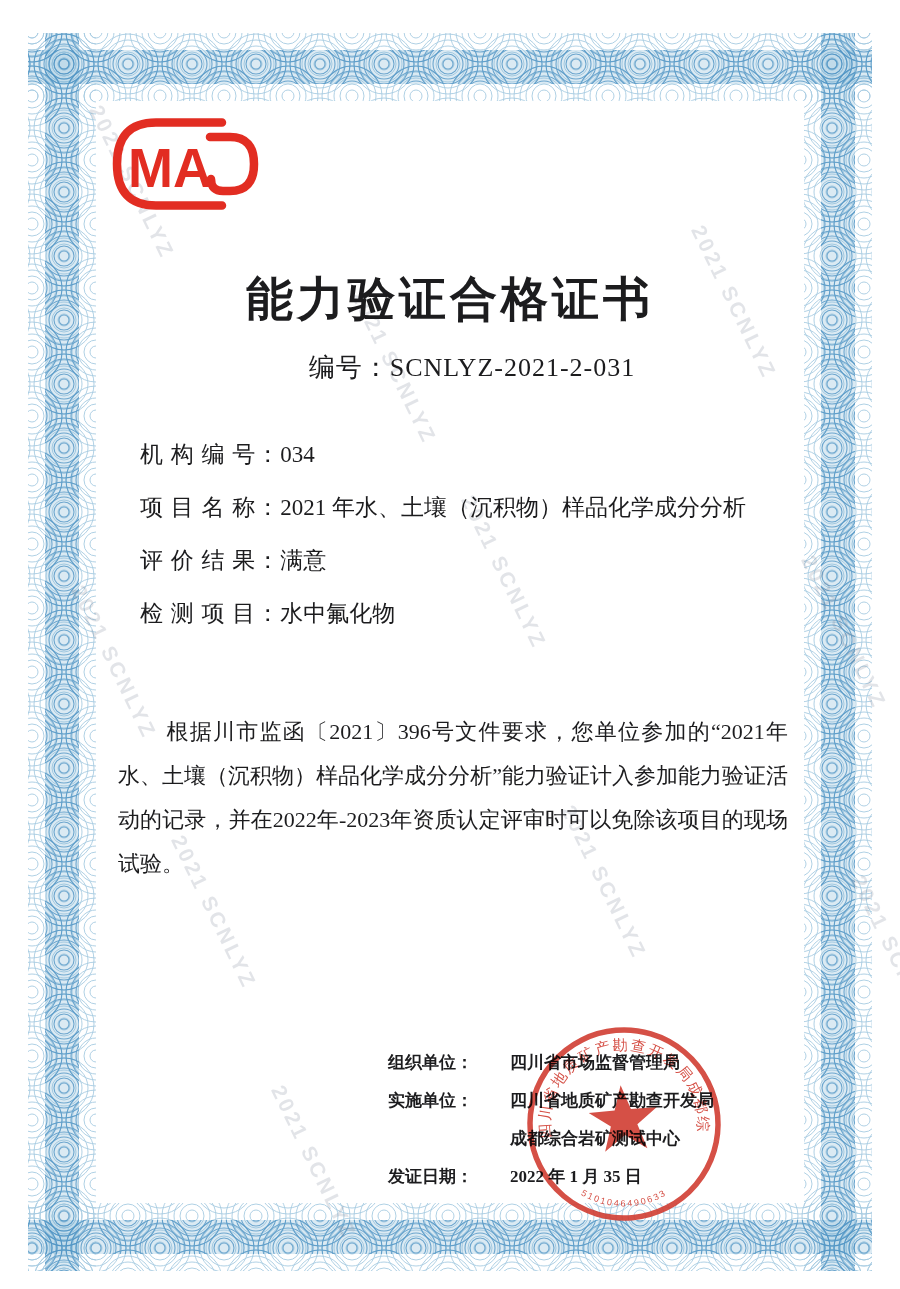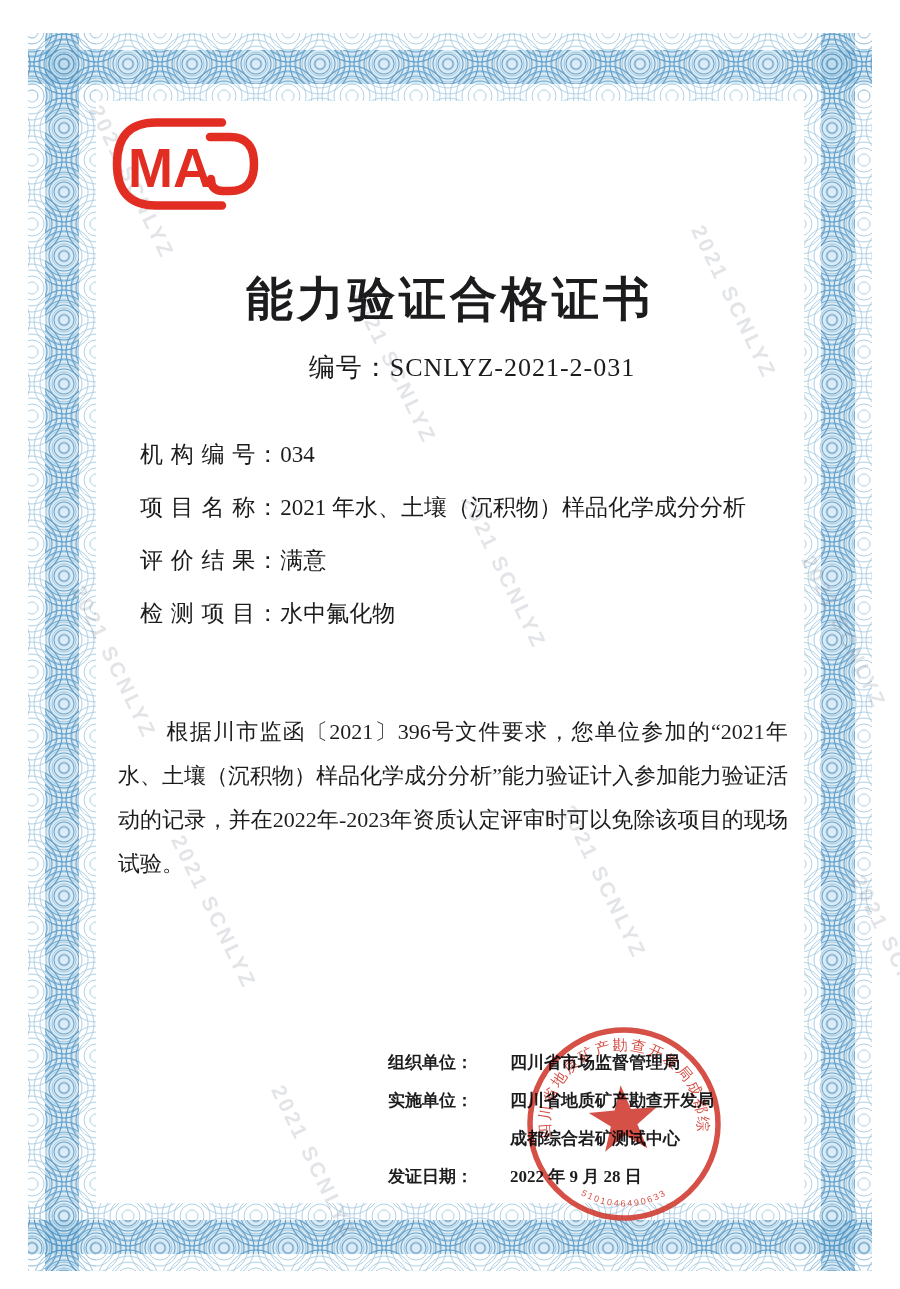--- a/index.html
+++ b/index.html
@@ -173,21 +173,21 @@
       <div class="field-row"><span class="field-label">评 价 结 果：</span><span class="field-value">满意</span></div>
       <div class="field-row"><span class="field-label">检 测 项 目：</span><span class="field-value">水中氟化物</span></div>
     </div>
 
     <p class="body-par">根据川市监函〔2021〕396号文件要求，您单位参加的“2021年水、土壤（沉积物）样品化学成分分析”能力验证计入参加能力验证活动的记录，并在2022年-2023年资质认定评审时可以免除该项目的现场试验。</p>
 
     <div class="footer">
       <div class="footer-row"><span class="footer-label">组织单位：</span><span>四川省市场监督管理局</span></div>
       <div class="footer-row"><span class="footer-label">实施单位：</span><span>四川省地质矿产勘查开发局</span></div>
       <div class="footer-row"><span class="footer-label"></span><span>成都综合岩矿测试中心</span></div>
-      <div class="footer-row"><span class="footer-label">发证日期：</span><span>2022 年 9 月 28 日</span></div>
+      <div class="footer-row"><span class="footer-label">发证日期：</span><span>2022 年 1 月 35 日</span></div>
     </div>
 
     <svg class="seal-svg" width="200" height="200" viewBox="0 0 200 200">
       <circle class="seal-circle" cx="100" cy="100" r="94"></circle>
       <path class="seal-star" d="M100,61 L108.2,85.7 L134.2,85.9 L113.3,101.3 L121.2,126.1 L100,111 L78.8,126.1 L86.7,101.3 L65.8,85.9 L91.8,85.7 Z"></path>
       <defs>
         <path id="sealArcTop" d="M 27.1 112.8 A 74 74 0 1 1 172.9 112.8" fill="none"></path>
         <path id="sealArcBottom" d="M 24.3 135 A 84 84 0 0 0 175.7 135" fill="none"></path>
       </defs>
       <text class="seal-ring-text">

